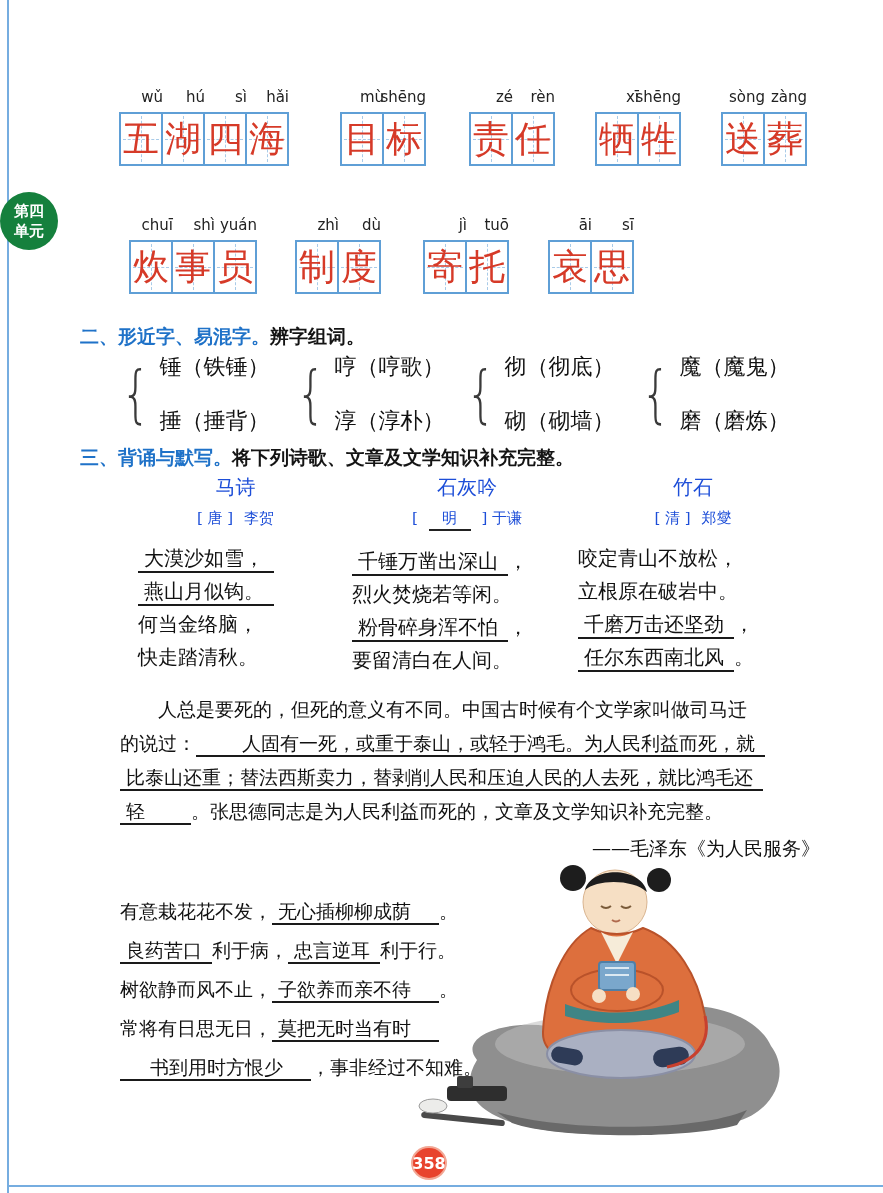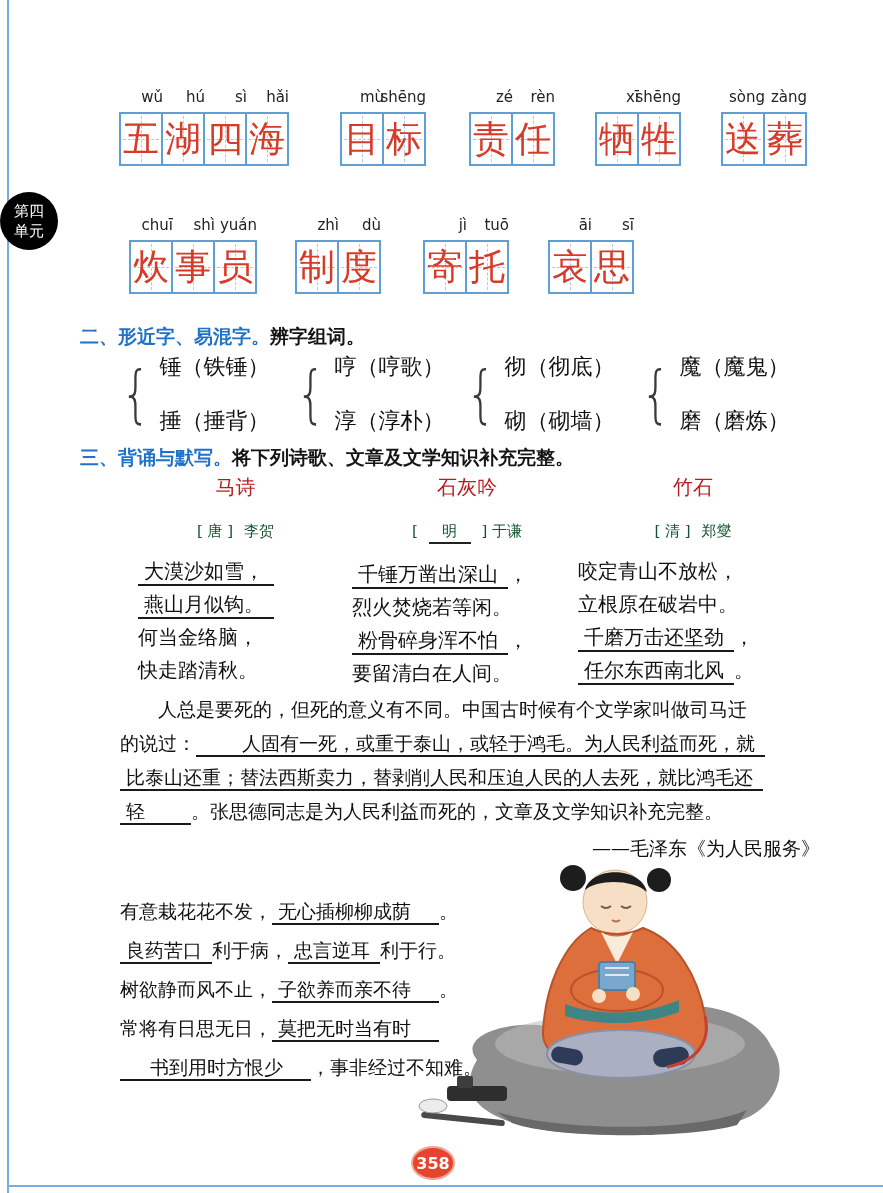--- a/index.html
+++ b/index.html
@@ -3,22 +3,22 @@
 <meta charset="utf-8">
 <style>
   html,body{margin:0;padding:0;background:#e9e9e9;}
   .page{position:relative;width:883px;height:1193px;background:#ffffff;margin:0 auto;overflow:hidden;
         font-family:"DejaVu Serif","Liberation Serif",serif;color:#1a1a1a;}
   .edge-left{position:absolute;left:7px;top:0;width:2px;height:1193px;background:#76ade0;}
   .edge-bottom{position:absolute;left:7px;top:1185px;width:876px;height:2px;background:#76ade0;}
 
   
   .unit-badge{position:absolute;left:0px;top:192px;width:58px;height:58px;border-radius:50%;
-    background:#000000;color:#fff;display:flex;flex-direction:column;align-items:center;justify-content:center;
-    font-family:"DejaVu Sans","Liberation Sans",sans-serif;font-weight:normal;font-size:15px;line-height:1.35;}
+    background:#15803d;color:#fff;display:flex;flex-direction:column;align-items:center;justify-content:center;
+    font-family:"DejaVu Sans","Liberation Sans",sans-serif;font-weight:bold;font-size:15px;line-height:1.35;}
 
   
   .grp{position:absolute;display:flex;}
   .cell{display:flex;flex-direction:column;align-items:flex-end;width:44px;}
   .cell + .cell{margin-left:-2px;}
   .py{height:24px;font-family:"DejaVu Sans","Liberation Sans",sans-serif;font-size:15px;color:#222;white-space:nowrap;}
   .box{position:relative;width:44px;height:54px;border:2px solid #5f9fd6;box-sizing:border-box;
        display:flex;align-items:center;justify-content:center;background:#fff;}
   .box::before{content:"";position:absolute;left:2px;right:2px;top:50%;border-top:1px dashed #a9cbe8;}
   .box::after{content:"";position:absolute;top:2px;bottom:2px;left:50%;border-left:1px dashed #a9cbe8;}
@@ -30,22 +30,22 @@
   .h2 .black{color:#141414;}
 
   
   .pair{position:absolute;display:flex;align-items:center;}
   .brace{font-family:"DejaVu Sans","Liberation Sans",sans-serif;font-size:62px;font-weight:200;color:#3a3a3a;
          line-height:1;transform:scaleX(0.75);margin-right:4px;}
   .pcol{display:flex;flex-direction:column;gap:24px;font-size:22px;color:#111;white-space:nowrap;}
 
   
   .poem{position:absolute;}
-  .ptitle{text-align:center;font-size:20px;margin-bottom:21px;color:#b91c1c;}
-  .pauthor{text-align:center;font-size:15px;margin-bottom:14px;color:#14532d;}
+  .ptitle{text-align:center;font-size:20px;margin-bottom:8px;color:#1d4ed8;}
+  .pauthor{text-align:center;font-size:15px;margin-bottom:14px;color:#1d4ed8;}
   .pauthor span{margin:0 3px;}
   .afill{display:inline-block;min-width:42px;text-align:center;border-bottom:2px solid #222;padding-bottom:1px;}
   .pline{font-size:20px;line-height:33px;white-space:nowrap;color:#111;}
   .fill{border-bottom:2px solid #1a1a1a;padding:0 10px 1px 6px;}
 
   
   .passage{position:absolute;font-size:19px;color:#111;}
   .paline{line-height:34px;white-space:nowrap;}
   .indent{text-indent:38px;}
   .gl{padding-left:46px;}
@@ -55,21 +55,21 @@
   
   .proverbs{position:absolute;font-size:19px;color:#111;}
   .prline{line-height:39px;white-space:nowrap;}
   .gl2{padding-left:30px;}
   .gr2{padding-right:28px;}
 
   
   .illus{position:absolute;left:415px;top:848px;width:385px;height:295px;}
 
   
-  .pagenum{position:absolute;left:413px;top:1148px;width:40px;height:30px;border-radius:50%;
+  .pagenum{position:absolute;left:413px;top:1148px;width:32px;height:30px;border-radius:50%;
     background:#e8432d;box-shadow:0 0 0 2px #f2a795;color:#fff;display:flex;align-items:center;justify-content:center;
     font-family:"DejaVu Sans","Liberation Sans",sans-serif;font-weight:bold;font-size:16px;}
 </style>
 </head>
 <body>
 
 <div class="page">
   <div class="edge-left"></div>
   <div class="edge-bottom"></div>
 

